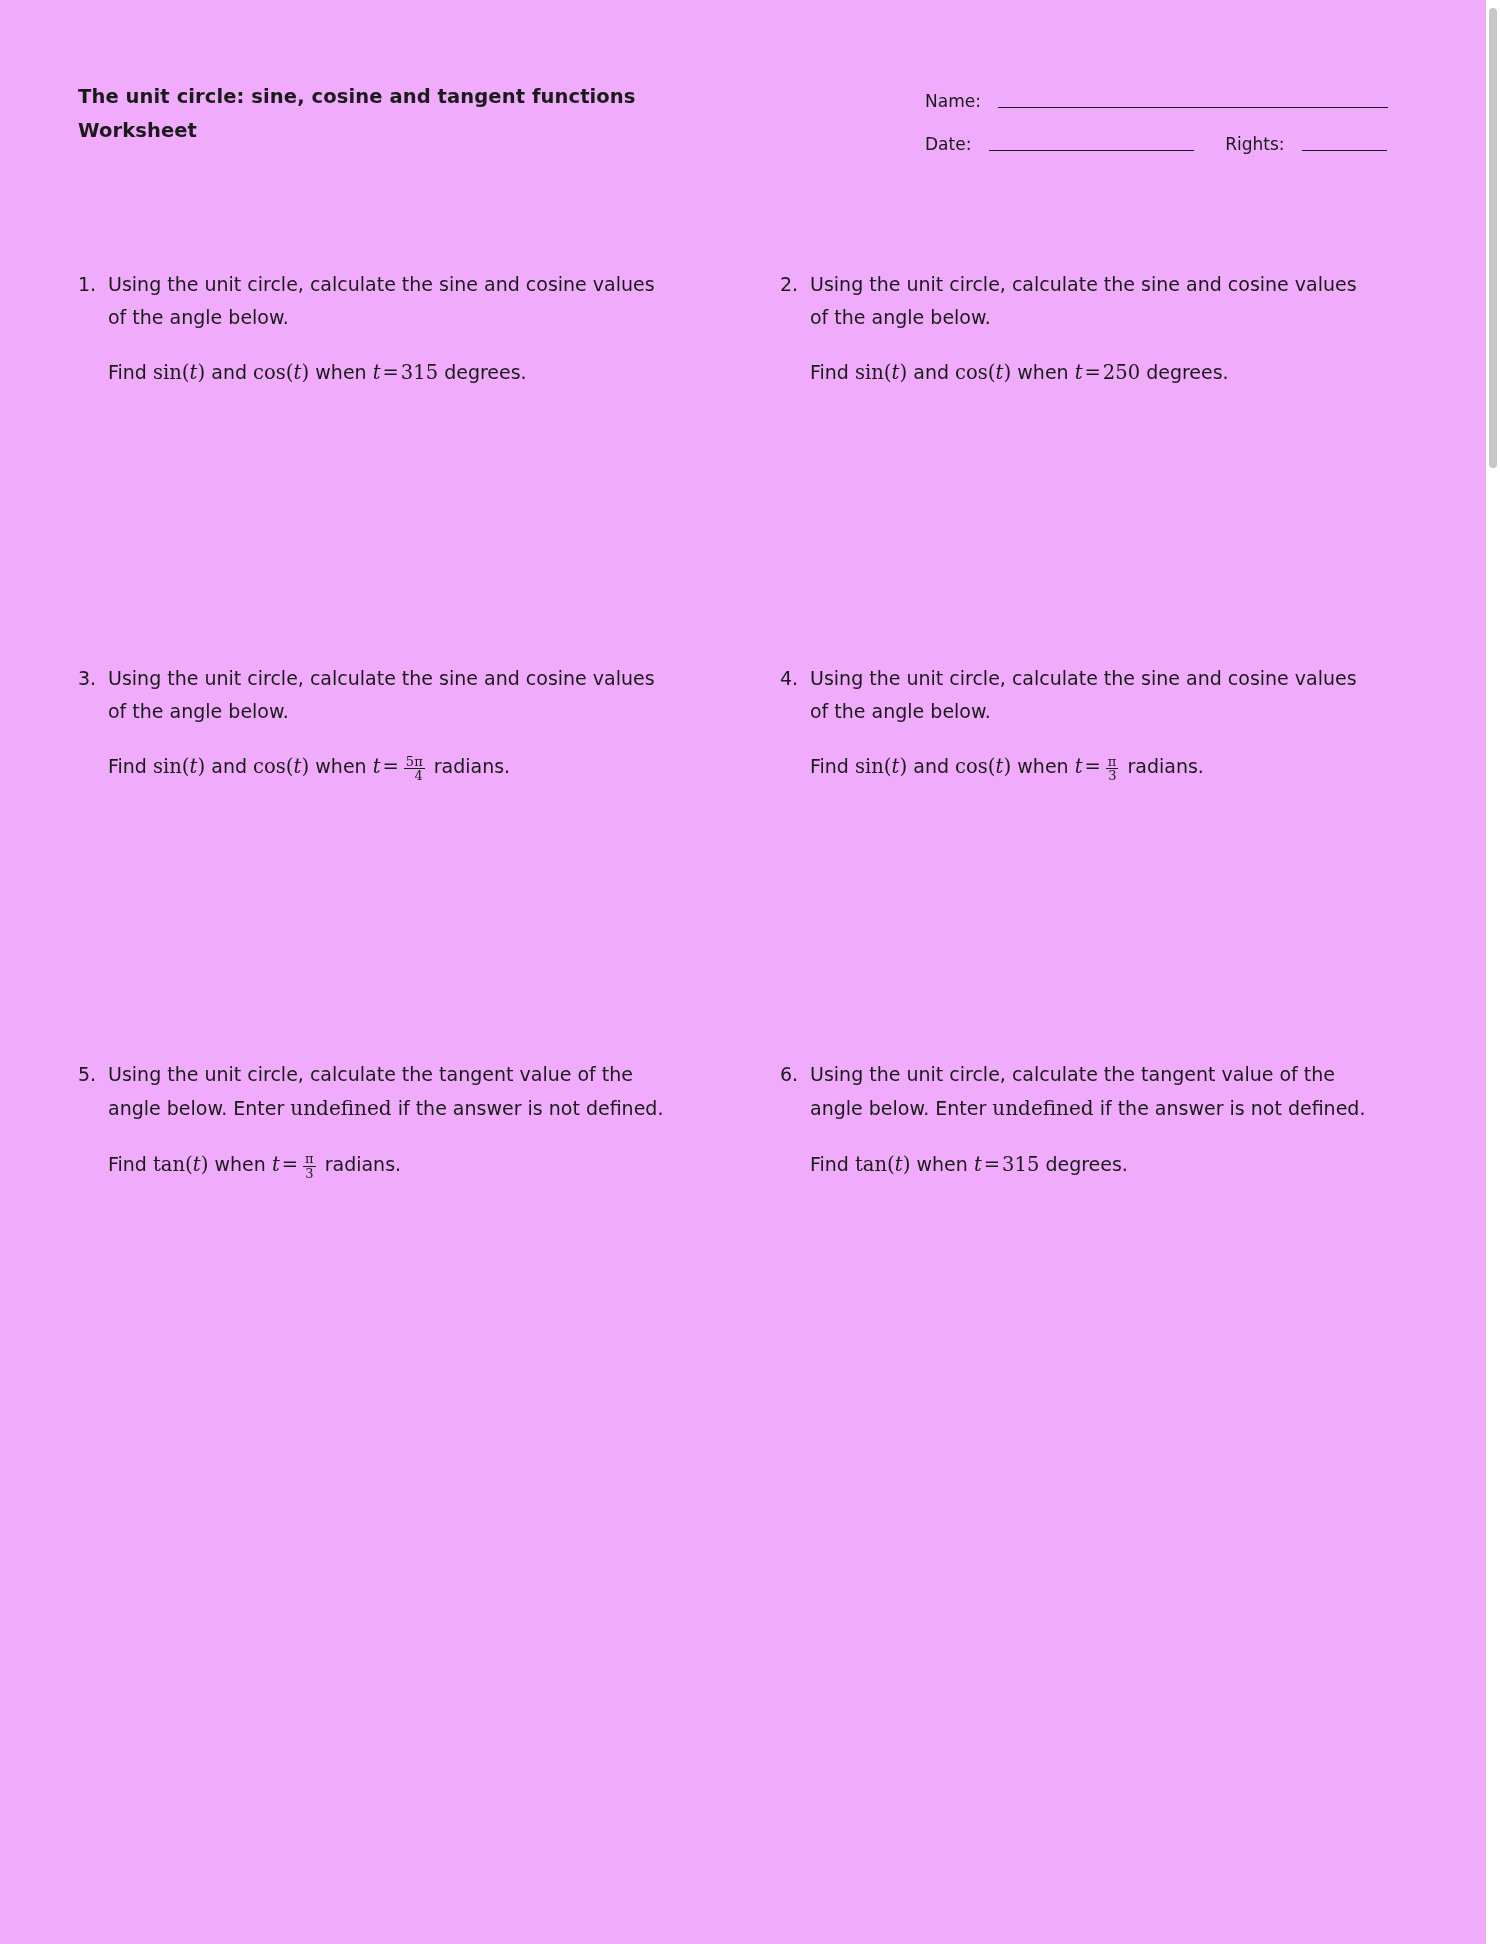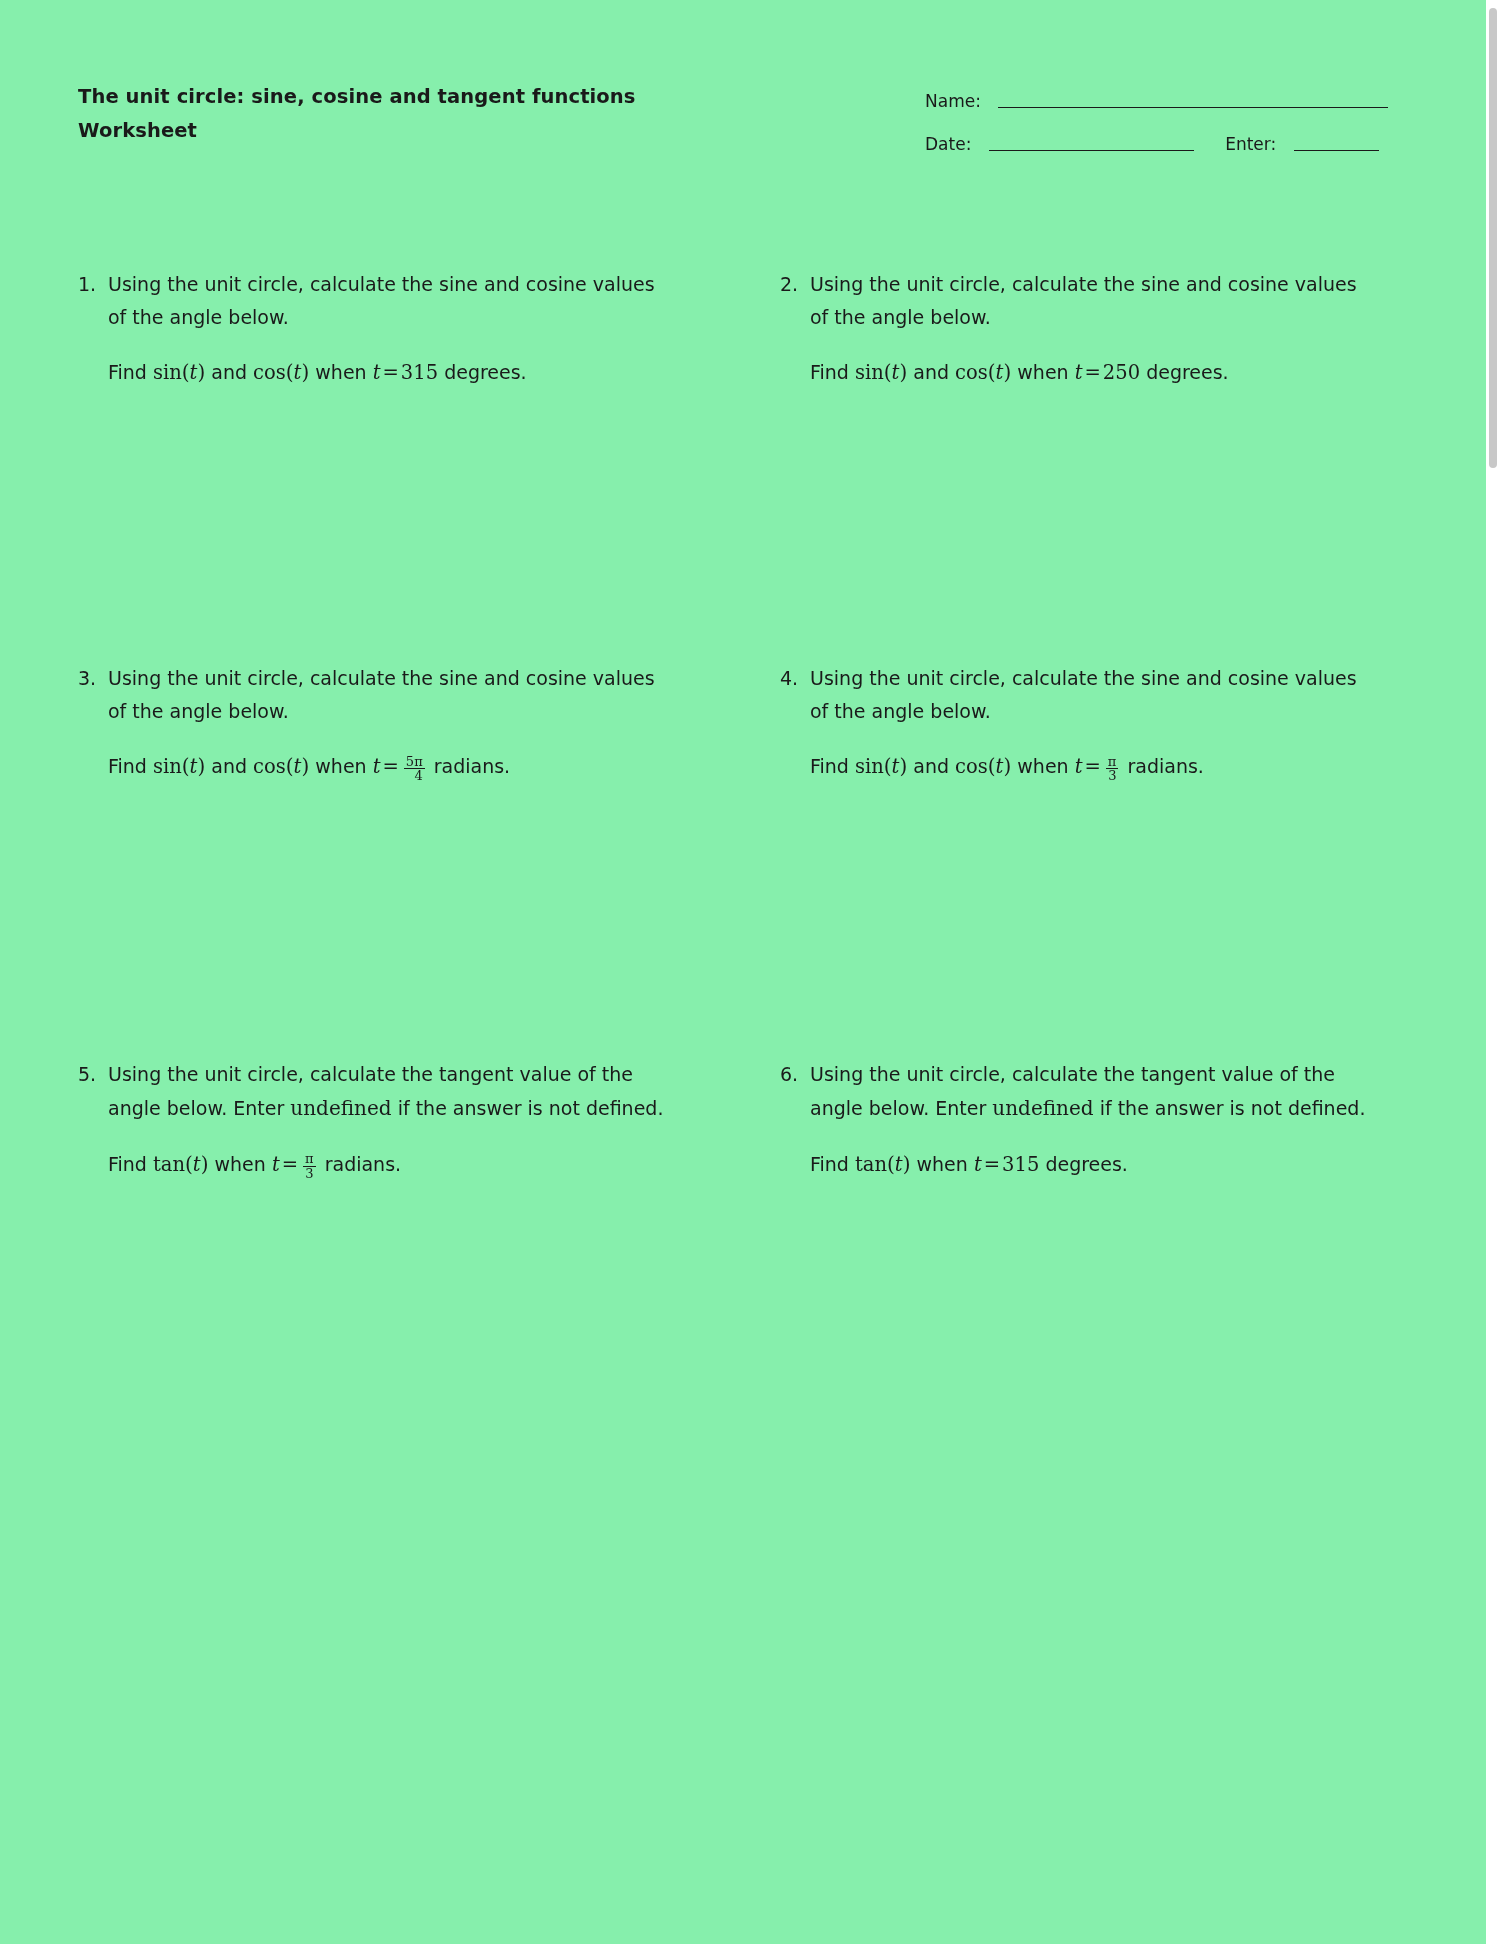--- a/index.html
+++ b/index.html
@@ -13,21 +13,21 @@
     width: 1500px;
     height: 1944px;
     position: relative;
     overflow: hidden;
   }
   .page {
     position: absolute;
     left: 0; top: 0;
     width: 1500px;
     height: 1944px;
-    background: #86efac;
+    background: #f0abfc;
   }
 
   
   .scrollbar-track {
     position: absolute;
     top: 0; right: 0;
     width: 14px;
     height: 1944px;
     background: #ffffff;
   }
@@ -200,21 +200,21 @@
     <div class="doc-title">The unit circle: sine, cosine and tangent functions Worksheet</div>
 
     <div class="name-row">
       <span class="field-label">Name:</span>
       <span class="rule rule-name"></span>
     </div>
 
     <div class="date-row">
       <span class="field-label">Date:</span>
       <span class="rule rule-date"></span>
-      <span class="field-label period-label">Enter:</span>
+      <span class="field-label period-label">Rights:</span>
       <span class="rule rule-period"></span>
     </div>
   </div>
 
   <div class="grid">
 
     <div class="problem col-left row-1">
       <div class="prob-inner">
         <div class="prob-num">1.</div>
         <div class="prob-body">

